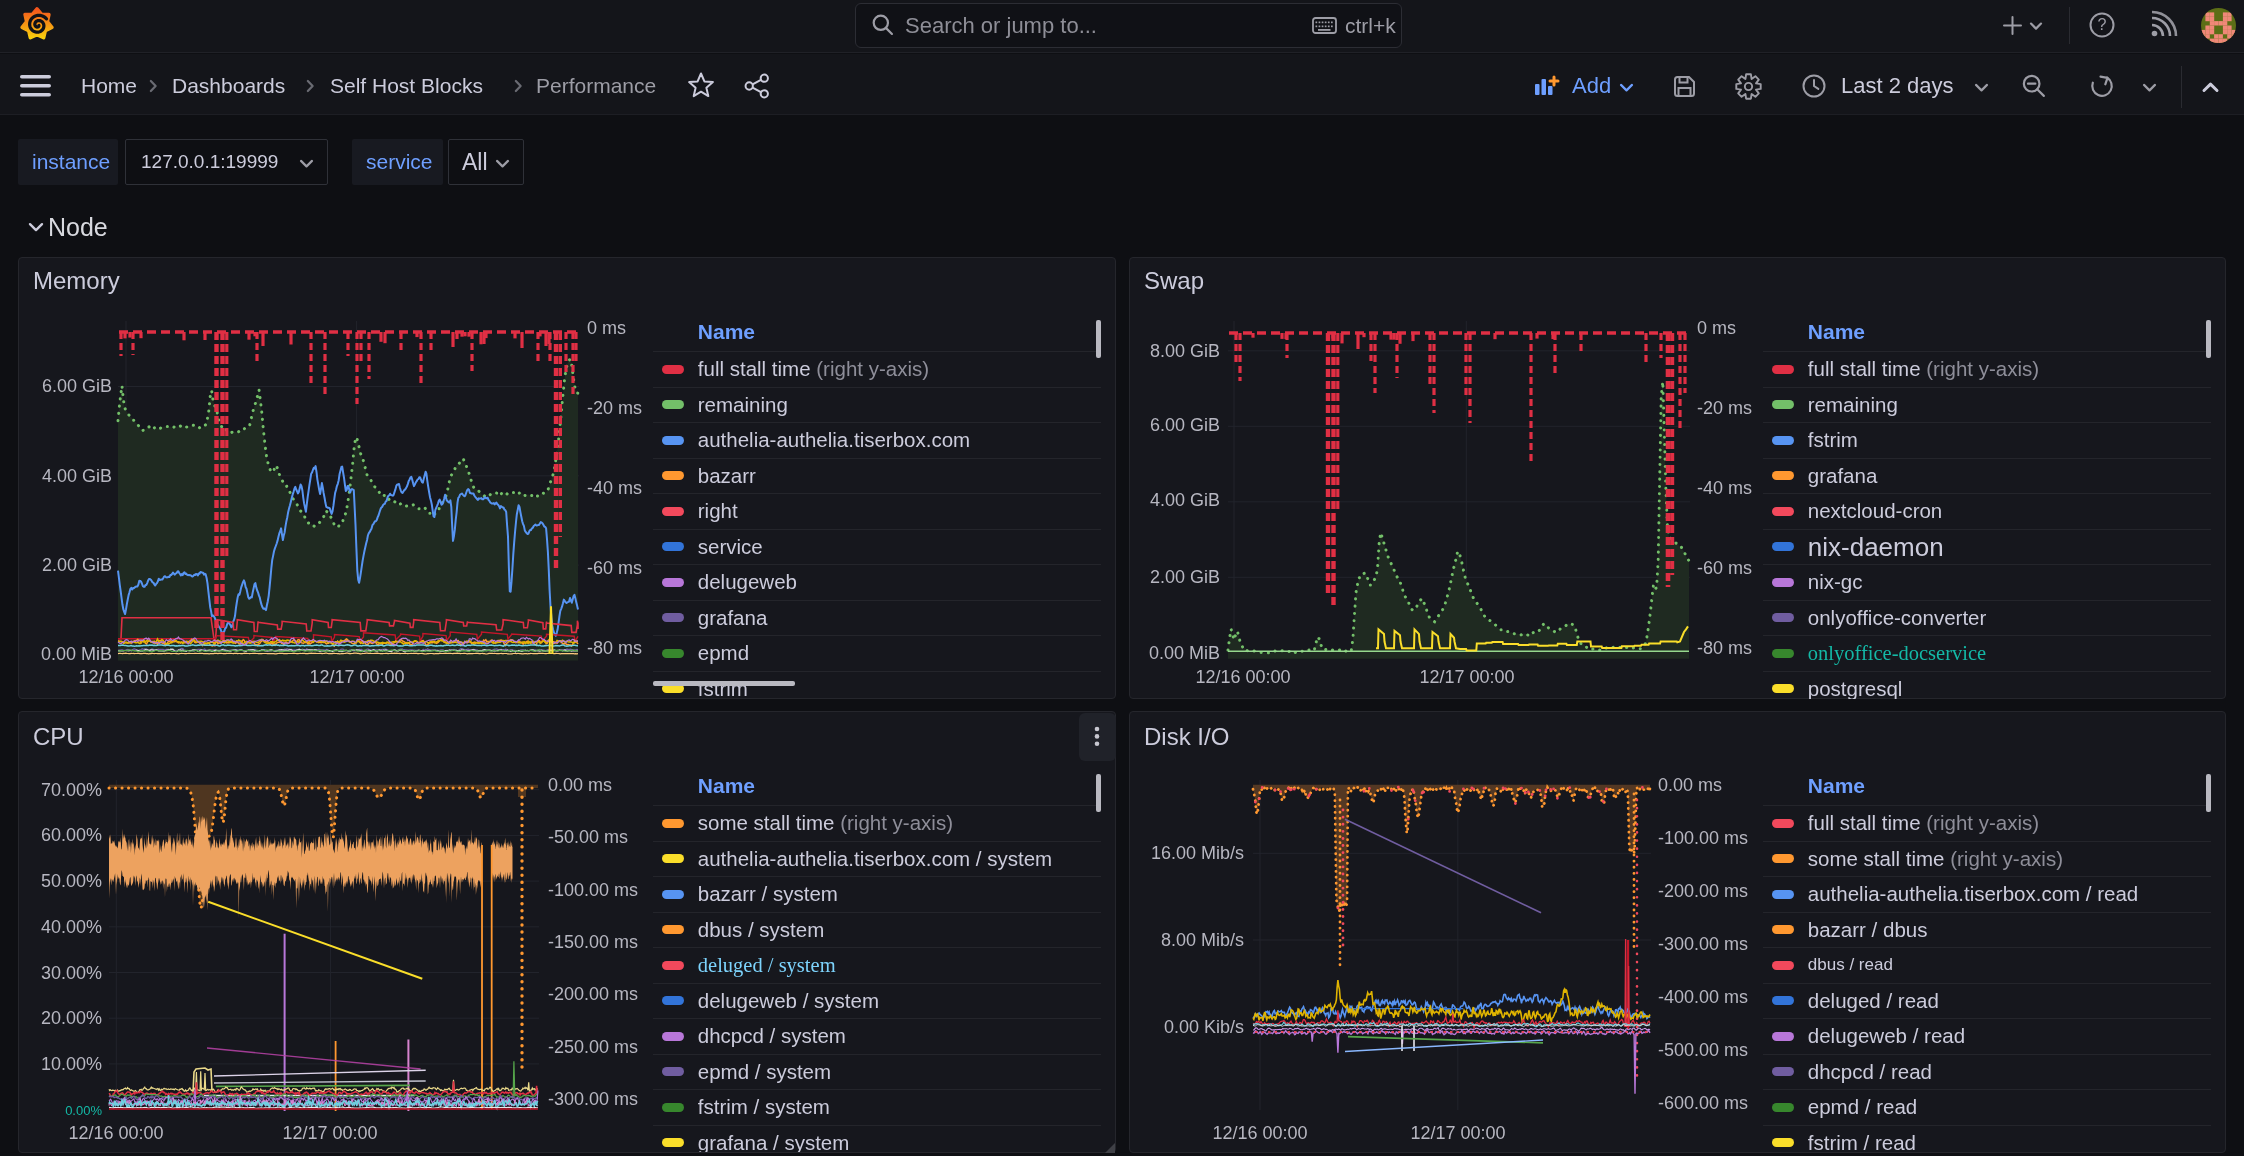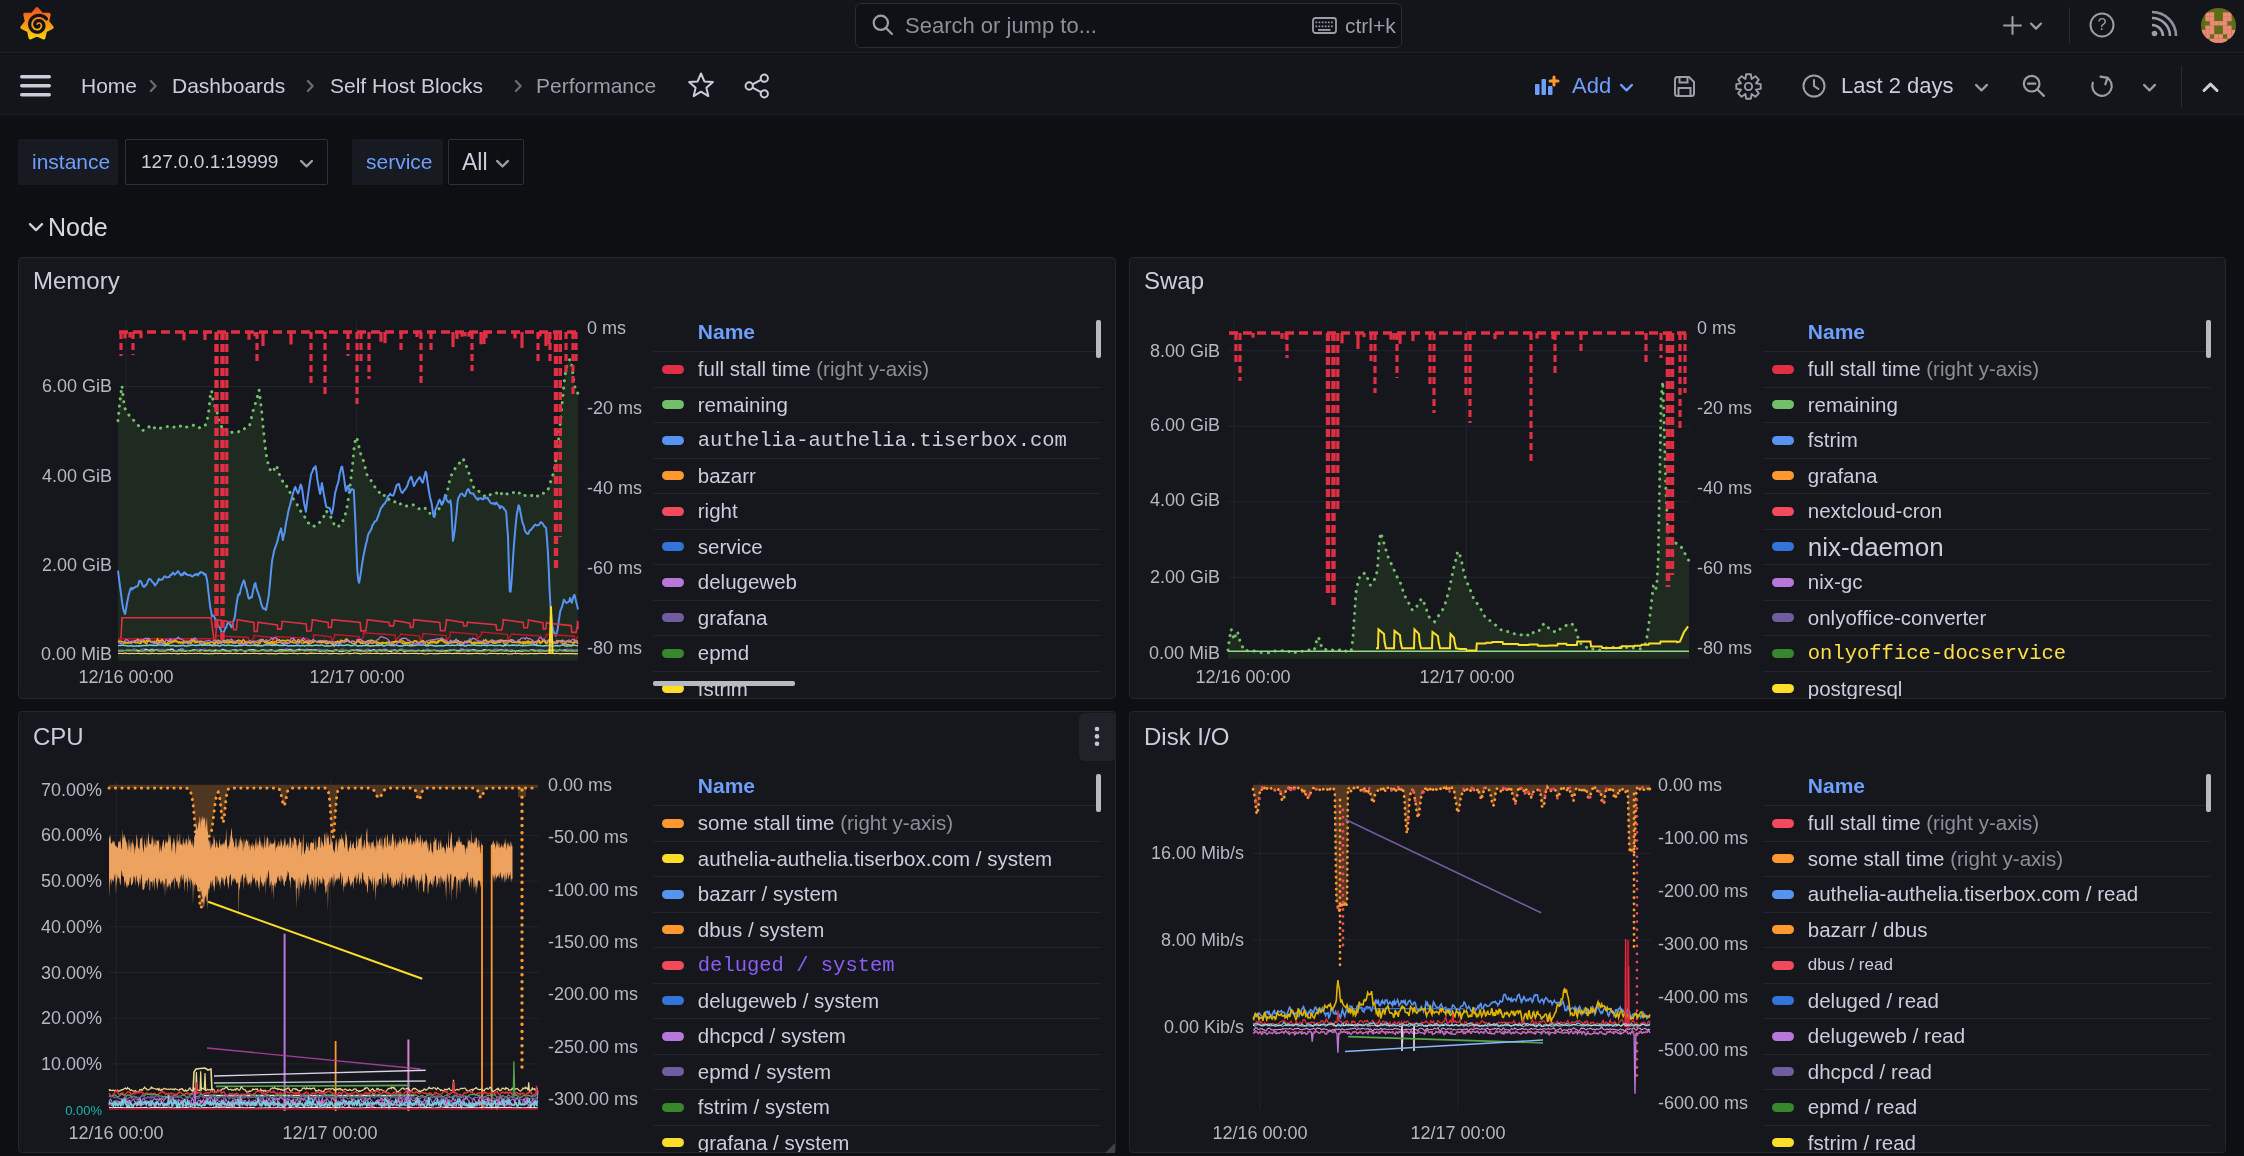--- a/index.html
+++ b/index.html
@@ -274,21 +274,21 @@
 <div style="position:relative;width:455px;height:384px">
 <div style="position:absolute;left:44.8px;top:5px;font-family:'Liberation Sans';font-size:21px;color:#6e9fff;font-weight:600">Name</div>
 <div style="position:absolute;left:0px;top:71.5px;width:448px;height:1px;background:#24252b"></div>
 <div style="position:absolute;left:9px;top:49.5px;width:22px;height:9px;border-radius:4.5px;background:#E02F44"></div>
 <div style="position:absolute;left:44.8px;top:54px;transform:translateY(-50%);font-family:'Liberation Sans';font-size:20.5px;color:#ccccdc;white-space:nowrap">full stall time <span style="color:#8e8e99">(right y-axis)</span></div>
 <div style="position:absolute;left:0px;top:107.0px;width:448px;height:1px;background:#24252b"></div>
 <div style="position:absolute;left:9px;top:85.0px;width:22px;height:9px;border-radius:4.5px;background:#73BF69"></div>
 <div style="position:absolute;left:44.8px;top:89.5px;transform:translateY(-50%);font-family:'Liberation Sans';font-size:20.5px;color:#ccccdc;white-space:nowrap">remaining</div>
 <div style="position:absolute;left:0px;top:142.5px;width:448px;height:1px;background:#24252b"></div>
 <div style="position:absolute;left:9px;top:120.5px;width:22px;height:9px;border-radius:4.5px;background:#5794F2"></div>
-<div style="position:absolute;left:44.8px;top:125px;transform:translateY(-50%);font-family:Liberation Mono, monospace;font-size:20.5px;color:#ccccdc;white-space:nowrap">authelia-authelia.tiserbox.com</div>
+<div style="position:absolute;left:44.8px;top:125px;transform:translateY(-50%);font-family:Liberation Sans, sans-serif;font-size:20.5px;color:#ccccdc;white-space:nowrap">authelia-authelia.tiserbox.com</div>
 <div style="position:absolute;left:0px;top:178.0px;width:448px;height:1px;background:#24252b"></div>
 <div style="position:absolute;left:9px;top:156.0px;width:22px;height:9px;border-radius:4.5px;background:#FF9830"></div>
 <div style="position:absolute;left:44.8px;top:160.5px;transform:translateY(-50%);font-family:'Liberation Sans';font-size:20.5px;color:#ccccdc;white-space:nowrap">bazarr</div>
 <div style="position:absolute;left:0px;top:213.5px;width:448px;height:1px;background:#24252b"></div>
 <div style="position:absolute;left:9px;top:191.5px;width:22px;height:9px;border-radius:4.5px;background:#F2495C"></div>
 <div style="position:absolute;left:44.8px;top:196px;transform:translateY(-50%);font-family:'Liberation Sans';font-size:20.5px;color:#ccccdc;white-space:nowrap">right</div>
 <div style="position:absolute;left:0px;top:249.0px;width:448px;height:1px;background:#24252b"></div>
 <div style="position:absolute;left:9px;top:227.0px;width:22px;height:9px;border-radius:4.5px;background:#3274D9"></div>
 <div style="position:absolute;left:44.8px;top:231.5px;transform:translateY(-50%);font-family:'Liberation Sans';font-size:20.5px;color:#ccccdc;white-space:nowrap">service</div>
 <div style="position:absolute;left:0px;top:284.5px;width:448px;height:1px;background:#24252b"></div>
@@ -394,21 +394,21 @@
 <div style="position:absolute;left:9px;top:227.0px;width:22px;height:9px;border-radius:4.5px;background:#3274D9"></div>
 <div style="position:absolute;left:44.8px;top:231.5px;transform:translateY(-50%);font-family:'Liberation Sans';font-size:26px;color:#ccccdc;white-space:nowrap">nix-daemon</div>
 <div style="position:absolute;left:0px;top:284.5px;width:448px;height:1px;background:#24252b"></div>
 <div style="position:absolute;left:9px;top:262.5px;width:22px;height:9px;border-radius:4.5px;background:#B877D9"></div>
 <div style="position:absolute;left:44.8px;top:267px;transform:translateY(-50%);font-family:'Liberation Sans';font-size:20.5px;color:#ccccdc;white-space:nowrap">nix-gc</div>
 <div style="position:absolute;left:0px;top:320.0px;width:448px;height:1px;background:#24252b"></div>
 <div style="position:absolute;left:9px;top:298.0px;width:22px;height:9px;border-radius:4.5px;background:#705DA0"></div>
 <div style="position:absolute;left:44.8px;top:302.5px;transform:translateY(-50%);font-family:'Liberation Sans';font-size:20.5px;color:#ccccdc;white-space:nowrap">onlyoffice-converter</div>
 <div style="position:absolute;left:0px;top:355.5px;width:448px;height:1px;background:#24252b"></div>
 <div style="position:absolute;left:9px;top:333.5px;width:22px;height:9px;border-radius:4.5px;background:#37872D"></div>
-<div style="position:absolute;left:44.8px;top:338px;transform:translateY(-50%);font-family:Liberation Mono, monospace;font-size:20.5px;color:#fde047;white-space:nowrap">onlyoffice-docservice</div>
+<div style="position:absolute;left:44.8px;top:338px;transform:translateY(-50%);font-family:Liberation Serif, serif;font-size:20.5px;color:#14b8a6;white-space:nowrap">onlyoffice-docservice</div>
 
 <div style="position:absolute;left:9px;top:369.0px;width:22px;height:9px;border-radius:4.5px;background:#FADE2A"></div>
 <div style="position:absolute;left:44.8px;top:373.5px;transform:translateY(-50%);font-family:'Liberation Sans';font-size:20.5px;color:#ccccdc;white-space:nowrap">postgresql</div>
 <div style="position:absolute;left:0px;top:35.80000000000001px;width:448px;height:1px;background:#24252b"></div>
 <div style="position:absolute;left:443px;top:5px;width:4.5px;height:38px;border-radius:2px;background:#b9b9c1"></div>
 </div>
   </div>
 <div style="position:absolute;left:18px;top:711px;width:1098px;height:442px;background:#16171d;border:1px solid #25262c;border-radius:4px;overflow:hidden;">
 </div>
 <div style="position:absolute;top:737px;font-family:'Liberation Sans', sans-serif;font-size:24px;color:#ccccdc;font-weight:500;white-space:nowrap;transform:translateY(-50%);letter-spacing:0;left:33px">CPU</div>
@@ -483,21 +483,21 @@
 <div style="position:absolute;left:9px;top:85.0px;width:22px;height:9px;border-radius:4.5px;background:#FADE2A"></div>
 <div style="position:absolute;left:44.8px;top:89.5px;transform:translateY(-50%);font-family:'Liberation Sans';font-size:20.5px;color:#ccccdc;white-space:nowrap">authelia-authelia.tiserbox.com / system</div>
 <div style="position:absolute;left:0px;top:142.5px;width:448px;height:1px;background:#24252b"></div>
 <div style="position:absolute;left:9px;top:120.5px;width:22px;height:9px;border-radius:4.5px;background:#5794F2"></div>
 <div style="position:absolute;left:44.8px;top:125px;transform:translateY(-50%);font-family:'Liberation Sans';font-size:20.5px;color:#ccccdc;white-space:nowrap">bazarr / system</div>
 <div style="position:absolute;left:0px;top:178.0px;width:448px;height:1px;background:#24252b"></div>
 <div style="position:absolute;left:9px;top:156.0px;width:22px;height:9px;border-radius:4.5px;background:#FF9830"></div>
 <div style="position:absolute;left:44.8px;top:160.5px;transform:translateY(-50%);font-family:'Liberation Sans';font-size:20.5px;color:#ccccdc;white-space:nowrap">dbus / system</div>
 <div style="position:absolute;left:0px;top:213.5px;width:448px;height:1px;background:#24252b"></div>
 <div style="position:absolute;left:9px;top:191.5px;width:22px;height:9px;border-radius:4.5px;background:#F2495C"></div>
-<div style="position:absolute;left:44.8px;top:196px;transform:translateY(-50%);font-family:Liberation Mono, monospace;font-size:20.5px;color:#8b5cf6;white-space:nowrap">deluged / system</div>
+<div style="position:absolute;left:44.8px;top:196px;transform:translateY(-50%);font-family:Liberation Serif, serif;font-size:20.5px;color:#7dd3fc;white-space:nowrap">deluged / system</div>
 <div style="position:absolute;left:0px;top:249.0px;width:448px;height:1px;background:#24252b"></div>
 <div style="position:absolute;left:9px;top:227.0px;width:22px;height:9px;border-radius:4.5px;background:#3274D9"></div>
 <div style="position:absolute;left:44.8px;top:231.5px;transform:translateY(-50%);font-family:'Liberation Sans';font-size:20.5px;color:#ccccdc;white-space:nowrap">delugeweb / system</div>
 <div style="position:absolute;left:0px;top:284.5px;width:448px;height:1px;background:#24252b"></div>
 <div style="position:absolute;left:9px;top:262.5px;width:22px;height:9px;border-radius:4.5px;background:#B877D9"></div>
 <div style="position:absolute;left:44.8px;top:267px;transform:translateY(-50%);font-family:'Liberation Sans';font-size:20.5px;color:#ccccdc;white-space:nowrap">dhcpcd / system</div>
 <div style="position:absolute;left:0px;top:320.0px;width:448px;height:1px;background:#24252b"></div>
 <div style="position:absolute;left:9px;top:298.0px;width:22px;height:9px;border-radius:4.5px;background:#705DA0"></div>
 <div style="position:absolute;left:44.8px;top:302.5px;transform:translateY(-50%);font-family:'Liberation Sans';font-size:20.5px;color:#ccccdc;white-space:nowrap">epmd / system</div>
 <div style="position:absolute;left:0px;top:355.5px;width:448px;height:1px;background:#24252b"></div>

